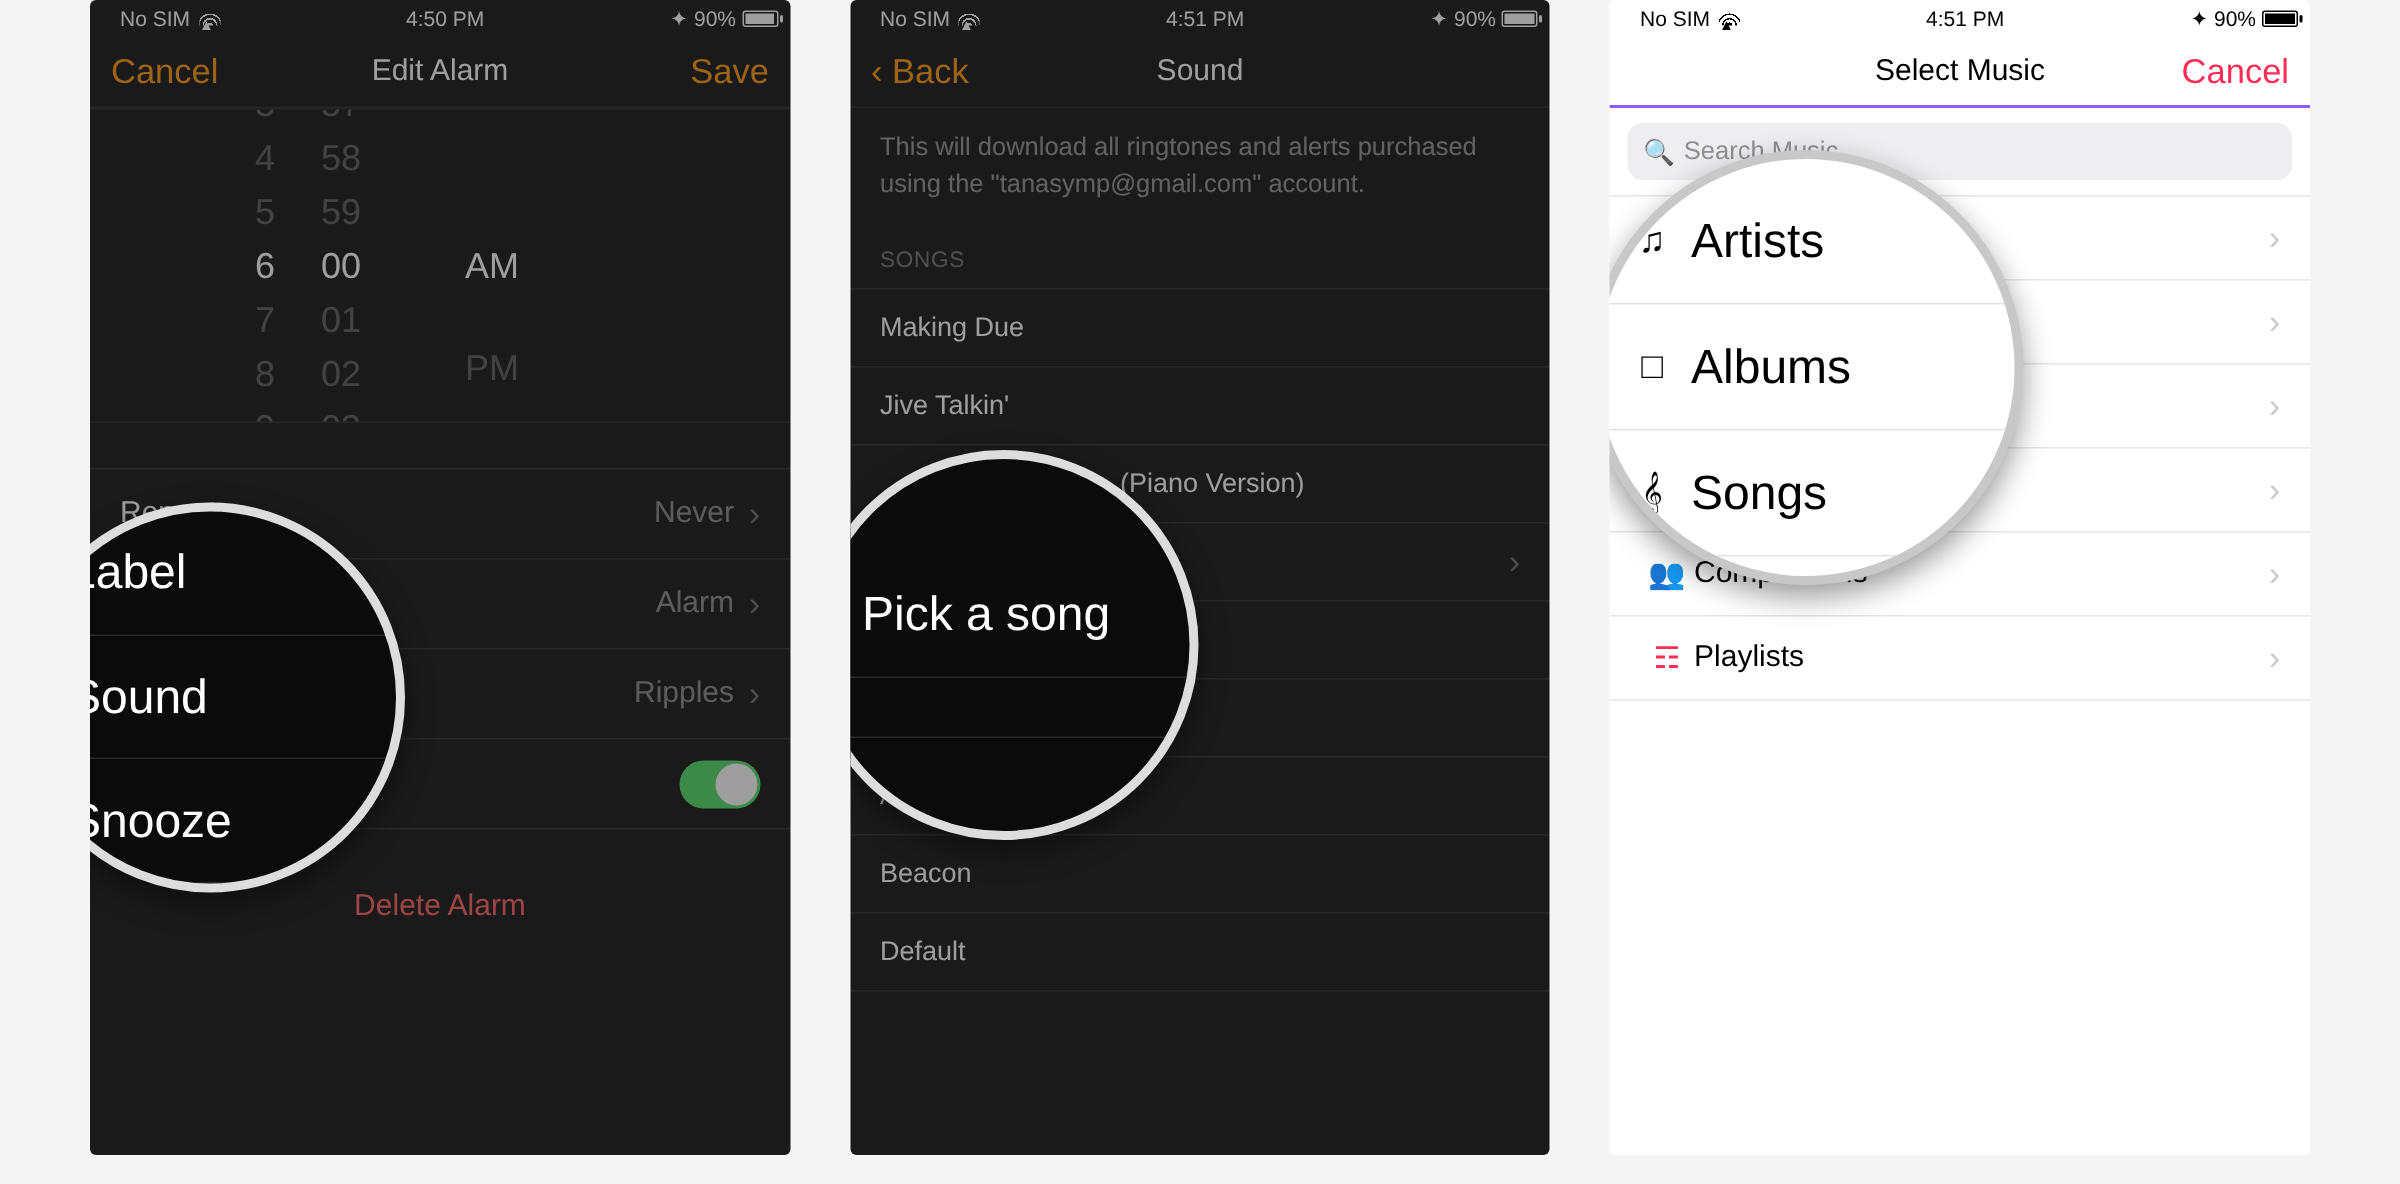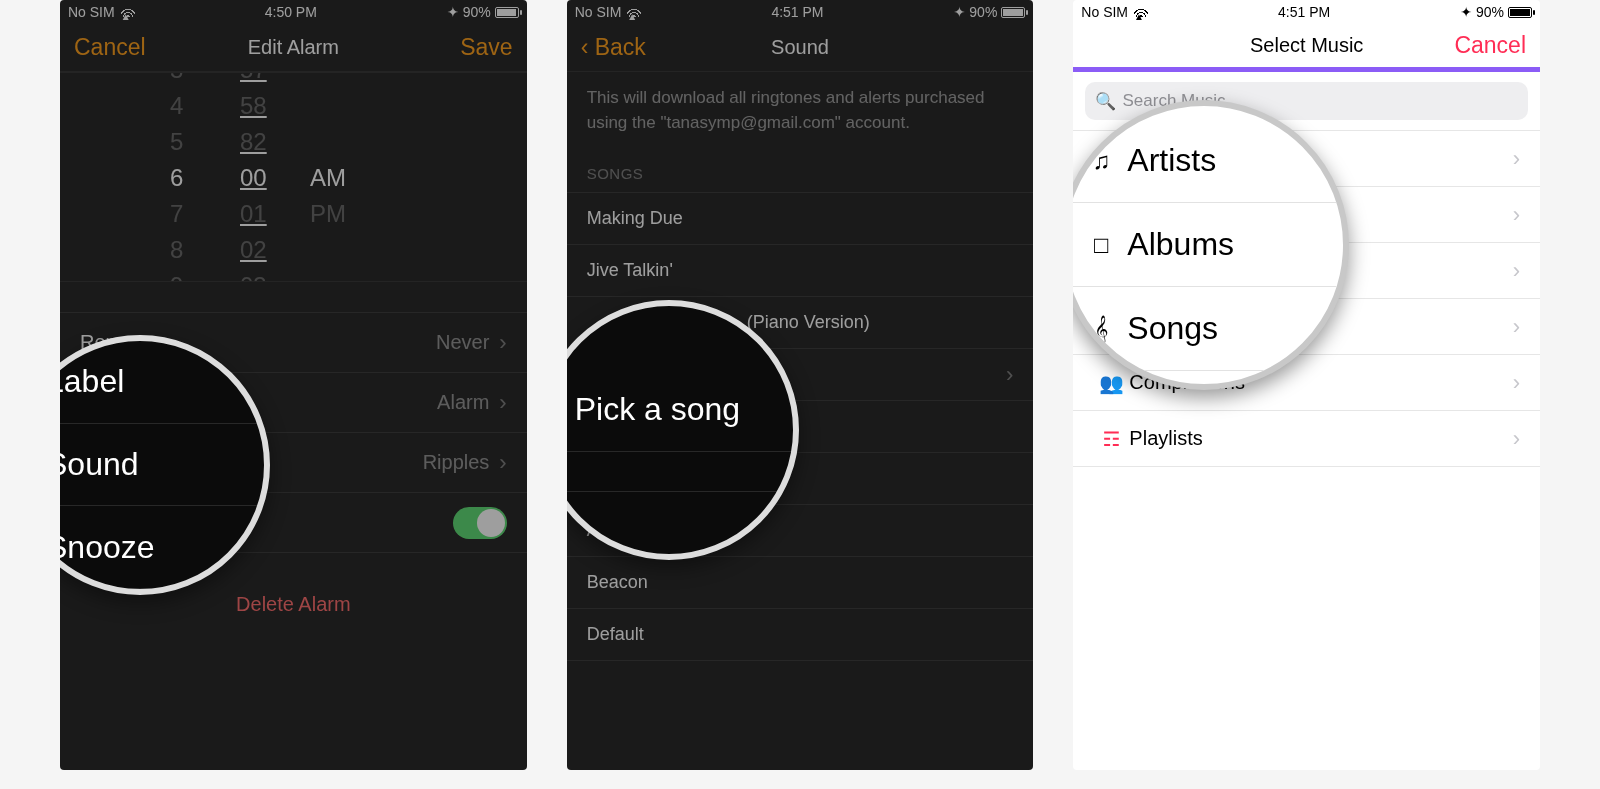--- a/index.html
+++ b/index.html
@@ -24,53 +24,54 @@
   .light { background: #fff; color: #000; }
 
   
   .statusbar {
     height: 24px;
     display: flex;
     align-items: center;
     font-size: 14px;
     padding: 0 8px;
     font-weight: 500;
+    margin-left: 12px;
   }
   .statusbar .left { flex:0 0 auto; display:flex; align-items:center; gap:6px;}
   .statusbar .center { flex:1; text-align:center; }
   .statusbar .right { flex:0 0 auto; display:flex; align-items:center; gap:4px;}
   .dark .statusbar { color:#fff; }
   .light .statusbar { color:#000; }
 
   
   .navbar {
     height: 48px;
     display:flex;
     align-items:center;
     padding:0 14px;
     border-bottom:1px solid rgba(255,255,255,0.08);
   }
-  .light .navbar { border-bottom:5px solid #8b5cf6; }
+  .light .navbar { border-bottom:2px solid #8b5cf6; }
   .navbar .navleft, .navbar .navright { flex:0 0 80px; font-size:23px; }
   .navbar .navright { text-align:right; }
   .navbar .navtitle { flex:1; text-align:center; font-size:20px; font-weight:400;}
   .accent { color:#FF9500; }
   .accent-pink { color:#FF2D55; }
 
   
   .picker {
     height:210px;
     position:relative;
     overflow:hidden;
     border-top:1px solid rgba(255,255,255,0.08);
     border-bottom:1px solid rgba(255,255,255,0.08);
   }
   .picker-col { position:absolute; top:0; display:flex; flex-direction:column; align-items:center; font-size:24px; }
   .picker-col.hour { left:110px; }
-  .picker-col.minute { left:180px;text-decoration:underline; }
+  .picker-col.minute { left:154px; }
   .picker-col.ampm { left:250px; }
   .picker-row { height:36px; line-height:36px; color:rgba(255,255,255,0.3); }
   .picker-row.selected { color:#fff; font-weight:400; }
 
   
   .group-top { margin-top:30px; }
   .list { border-top:1px solid rgba(255,255,255,0.1); }
   .row {
     height:60px;
     display:flex;
@@ -199,27 +200,27 @@
           <div class="picker-row">4</div>
           <div class="picker-row">5</div>
           <div class="picker-row selected">6</div>
           <div class="picker-row">7</div>
           <div class="picker-row">8</div>
           <div class="picker-row">9</div>
         </div>
       <div class="picker-col minute" style="top: -21px;">
           <div class="picker-row">57</div>
           <div class="picker-row">58</div>
-          <div class="picker-row">82</div>
+          <div class="picker-row">59</div>
           <div class="picker-row selected">00</div>
           <div class="picker-row">01</div>
           <div class="picker-row">02</div>
           <div class="picker-row">03</div>
         </div>
-      <div class="picker-col ampm" style="top: 87px;">
+      <div class="picker-col ampm" style="top: 87px; gap: 32px;">
           <div class="picker-row selected">AM</div>
           <div class="picker-row">PM</div>
         </div>
     </div>
 
     <div class="list group-top">
       <div class="row">
         <span class="label">Repeat</span>
         <span class="value">Never</span>
         <span class="chevron">›</span>

